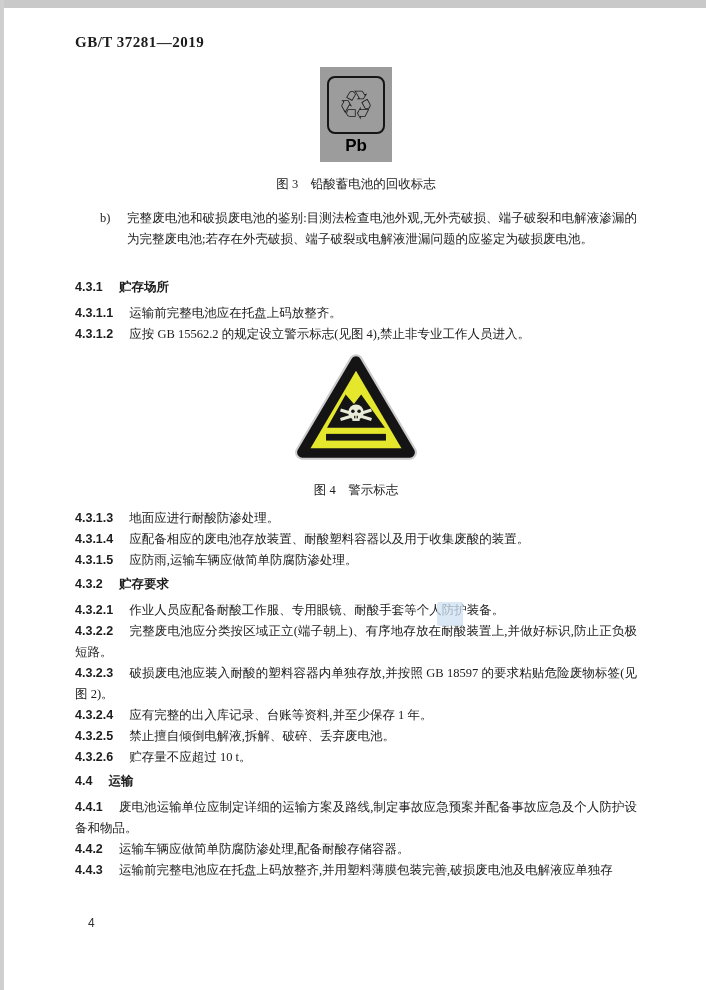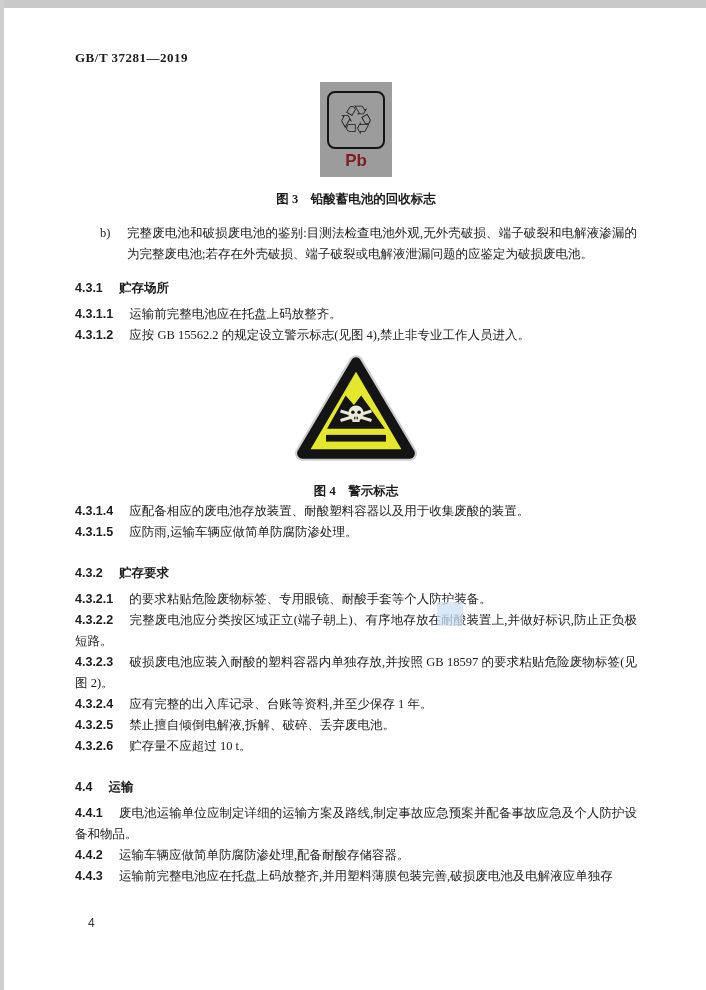--- a/index.html
+++ b/index.html
@@ -6,53 +6,53 @@
   body{
     width:706px;height:990px;position:relative;background:#ffffff;
     font-family:"Liberation Serif","DejaVu Serif",serif;
     color:#1c1c1c;overflow:hidden;
   }
   .scan-edge-top{position:absolute;left:0;top:0;width:706px;height:8px;background:#c9c9c9;}
   .scan-edge-left{position:absolute;left:0;top:0;width:4px;height:990px;background:#cfcfcf;}
 
   .content{position:absolute;left:75px;top:0;width:562px;}
 
-  .doc-header{margin-top:50px;font-weight:bold;font-size:13px;
+  .doc-header{margin-top:34px;font-weight:bold;font-size:15px;
     font-family:"Liberation Serif","DejaVu Serif",serif;letter-spacing:.5px;}
 
   
   .fig3-wrap{margin-top:16px;text-align:center;}
   .fig3-box{display:inline-block;width:72px;height:95px;background:#9c9c9c;
     text-align:center;padding-top:0;}
   .fig3-border{width:54px;height:54px;margin:9px auto 0 auto;border:2.5px solid #151515;
     border-radius:8px;display:flex;align-items:center;justify-content:center;}
   .recycle-glyph{font-family:"DejaVu Sans",sans-serif;font-size:40px;line-height:40px;color:#151515;}
   .pb-label{font-family:"Liberation Sans","DejaVu Sans",sans-serif;font-weight:bold;
-    font-size:17px;color:#7f1d1d;margin-top:2px;}
-
-  .caption{text-align:center;font-weight:bold;font-size:12.5px;line-height:20px;}
+    font-size:17px;color:#000000;margin-top:2px;}
+
+  .caption{text-align:center;font-weight:normal;font-size:12.5px;line-height:20px;}
   .caption-3{margin-top:12px;}
   .caption-4{margin-top:15px;text-align:center;}
 
   
   .para{font-size:12.5px;line-height:21px;text-align:justify;}
   .num{font-family:"Liberation Sans","DejaVu Sans",sans-serif;font-weight:bold;
     margin-right:13px;white-space:nowrap;}
   .heading{font-weight:bold;}
   .heading .txt{font-weight:bold;}
 
   .item-b{position:relative;padding-left:52px;margin-top:14px;}
   .item-b .num{position:absolute;left:25px;font-family:"Liberation Serif","DejaVu Serif",serif;
     font-weight:normal;}
 
   .mt10{margin-top:10px;}
-  .mt13{margin-top:13px;}
+  .mt13{margin-top:27px;}
   .mt8{margin-top:8px;}
   .mt5{margin-top:5px;}
-  .mt4{margin-top:20px;}
+  .mt4{margin-top:3px;}
 
   
   .fig4-wrap{margin-top:8px;text-align:center;}
   .fig4-wrap svg{display:inline-block;}
 
   .watermark{position:absolute;left:437px;top:602px;width:26px;height:24px;
     background:#cfe0f2;opacity:.75;border-radius:2px;}
 
   .page-number{position:absolute;left:88px;top:916px;font-size:12px;
     font-family:"Liberation Sans","DejaVu Sans",sans-serif;color:#333;}
@@ -117,39 +117,43 @@
       <circle cx="57" cy="56" r="1.7" fill="#141414"></circle>
       <circle cx="63" cy="56" r="1.7" fill="#141414"></circle>
       <rect x="58.2" y="60.5" width="1.2" height="2.5" fill="#141414"></rect>
       <rect x="60.6" y="60.5" width="1.2" height="2.5" fill="#141414"></rect>
 
       <rect x="31" y="78" width="58" height="6.5" fill="#141414"></rect>
     </svg>
   </div>
   <div class="caption caption-4">图 4　警示标志</div>
 
+  <div class="para mt8">
+    <span class="num">4.3.1.3</span>
+    <span class="txt">地面应进行耐酸防渗处理。</span>
+  </div>
 
   <div class="para">
     <span class="num">4.3.1.4</span>
     <span class="txt">应配备相应的废电池存放装置、耐酸塑料容器以及用于收集废酸的装置。</span>
   </div>
 
   <div class="para">
     <span class="num">4.3.1.5</span>
     <span class="txt">应防雨,运输车辆应做简单防腐防渗处理。</span>
   </div>
 
   <div class="para heading mt4">
     <span class="num">4.3.2</span>
     <span class="txt">贮存要求</span>
   </div>
 
   <div class="para mt5">
     <span class="num">4.3.2.1</span>
-    <span class="txt">的要求粘贴危险废物标签、专用眼镜、耐酸手套等个人防护装备。</span>
+    <span class="txt">作业人员应配备耐酸工作服、专用眼镜、耐酸手套等个人防护装备。</span>
   </div>
 
   <div class="para">
     <span class="num">4.3.2.2</span>
     <span class="txt">完整废电池应分类按区域正立(端子朝上)、有序地存放在耐酸装置上,并做好标识,防止正负极短路。</span>
   </div>
 
   <div class="para">
     <span class="num">4.3.2.3</span>
     <span class="txt">破损废电池应装入耐酸的塑料容器内单独存放,并按照 GB 18597 的要求粘贴危险废物标签(见图 2)。</span>

